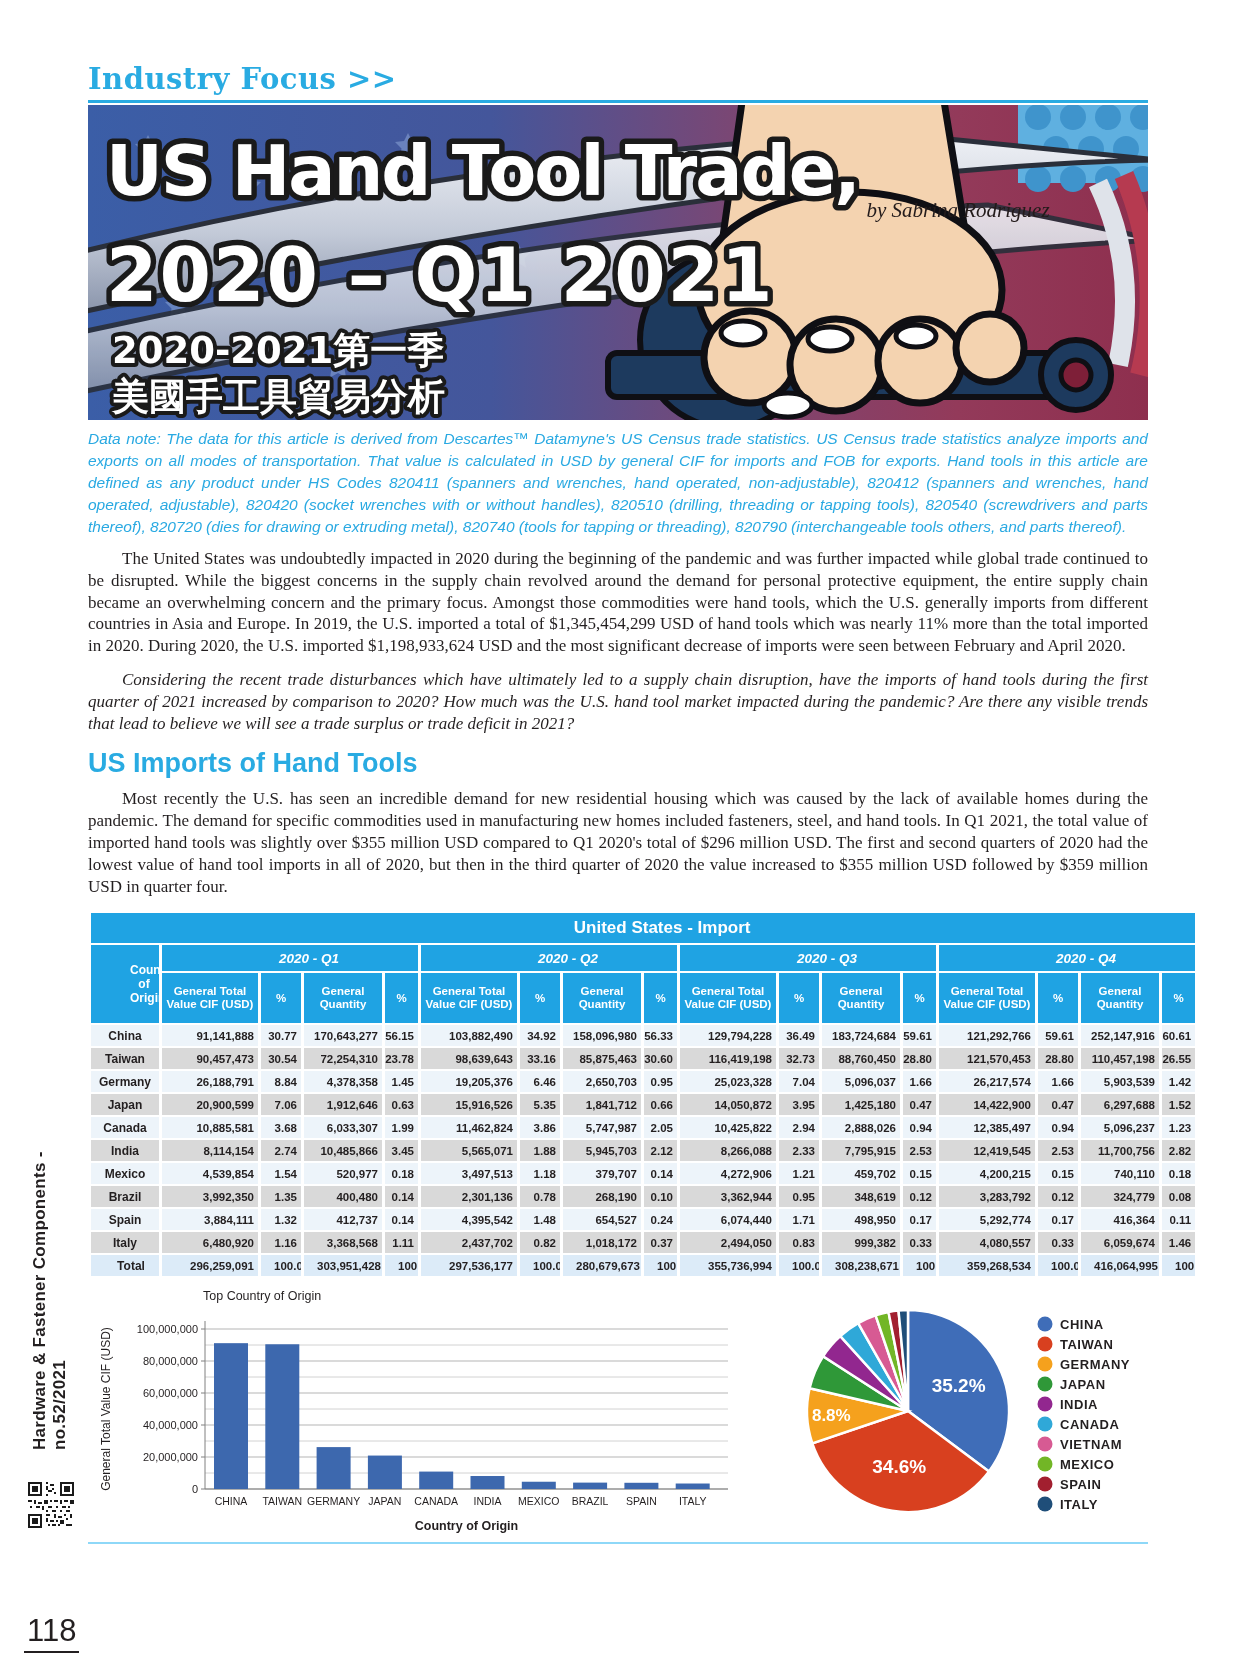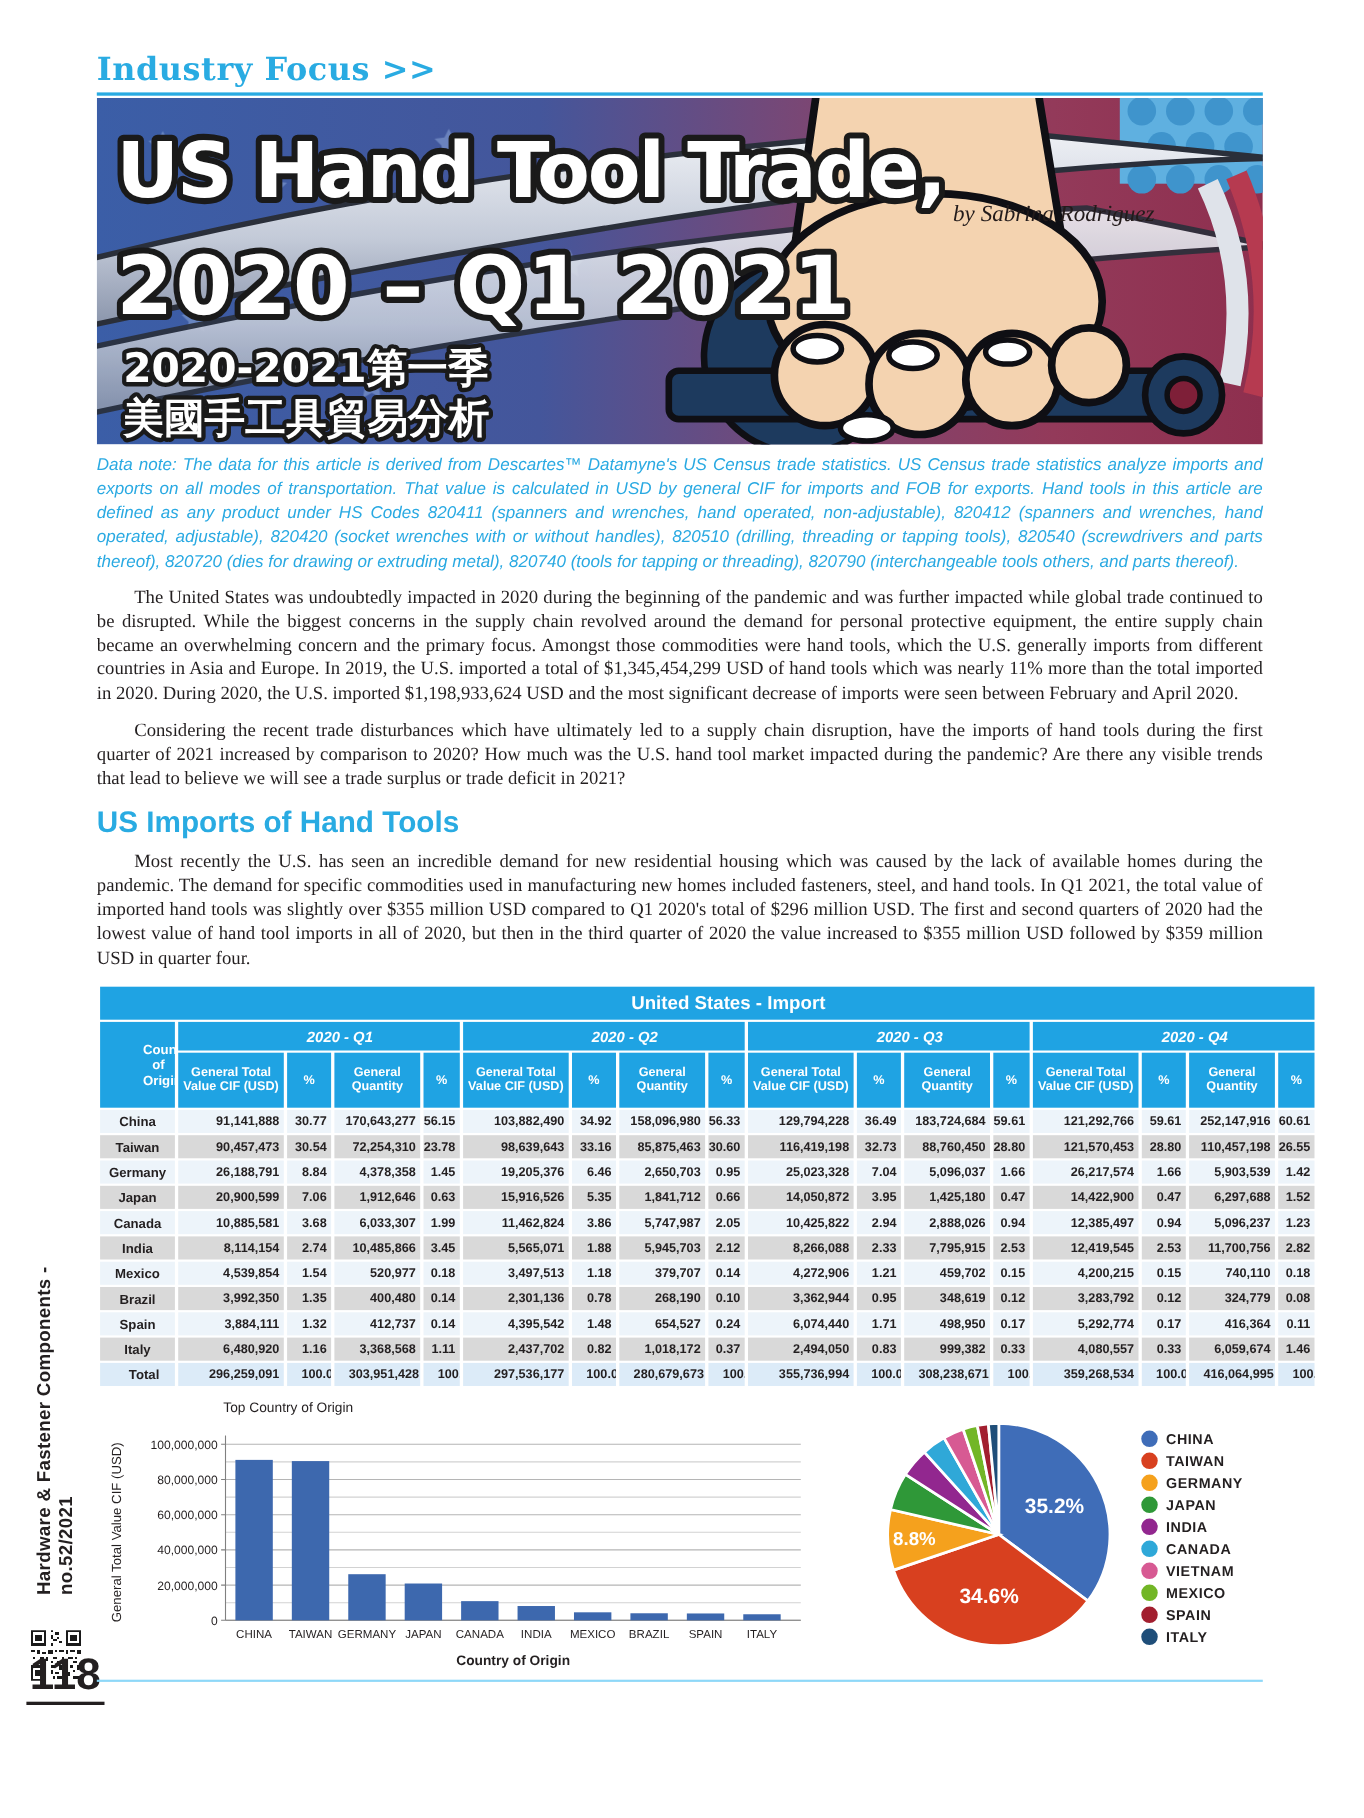--- a/index.html
+++ b/index.html
@@ -1,30 +1,30 @@
 <!DOCTYPE html>
 <html><head>
 <meta charset="utf-8">
 <style>
   html,body{margin:0;padding:0;background:#ffffff;}
   .page{position:relative;width:1240px;height:1653px;background:#fff;overflow:hidden;
         font-family:"Liberation Sans",sans-serif;color:#231f20;}
-  .content{position:absolute;left:88px;top:0;width:1060px;}
+  .content{position:absolute;left:88px;top:16px;width:1060px;}
 
   .industry{color:#29abe2;font-family:"DejaVu Serif",serif;font-weight:bold;
             font-size:29px;letter-spacing:.5px;margin:46px 0 0;line-height:34px;}
   .rule{border:none;border-top:3px solid #29abe2;margin:4px 0 0;}
 
   .banner{margin-top:2px;line-height:0;}
 
   .note{color:#29a9e2;font-style:italic;font-size:15.5px;line-height:22px;
         text-align:justify;margin:8px 0 0;}
   .para{font-family:"Liberation Serif",serif;font-size:17px;line-height:21.8px;
         text-align:justify;margin:10px 0 0;text-indent:34px;}
-  .para+.para{margin-top:12px;}
+  .para+.para{margin-top:12px;font-style:italic;}
   .section-h{color:#29abe2;font-size:27px;font-weight:bold;margin:14px 0 0;line-height:30px;}
 
   
   #import-table{margin-top:14px;}
   table.imp{width:100%;border-collapse:separate;border-spacing:3px 2px;table-layout:fixed;}
   table.imp td{font-weight:bold;overflow:hidden;white-space:nowrap;}
   .th{background:#1fa3e3;color:#fff;text-align:center;vertical-align:middle;padding-left:39px;}
   .tt{font-size:17px;height:28px;}
   .qh{font-size:13.5px;height:24px;font-style:italic;}
   .sh{font-size:11.5px;line-height:13px;padding:2px 1px;height:46px;white-space:normal !important;}
@@ -37,21 +37,21 @@
 
   .charts-row{display:flex;margin-top:6px;align-items:flex-end;}
   #bar-chart{width:660px;}
   #pie-chart{width:400px;}
   .bottom-rule{border:none;border-top:2px solid #8ed8f8;margin:2px 0 0;}
 
   .side-text{position:absolute;left:30px;top:1085px;height:365px;
              writing-mode:vertical-rl;transform:rotate(180deg);
              font-weight:bold;font-size:17px;letter-spacing:.3px;color:#231f20;}
   .qr{position:absolute;left:28px;top:1482px;line-height:0;}
-  .pagenum{position:absolute;left:24px;top:1500px;font-size:40px;font-weight:bold;
+  .pagenum{position:absolute;left:24px;top:1613px;font-size:31px;font-weight:normal;
            border-bottom:3px solid #231f20;padding:0 3px 2px;}
 </style>
 </head>
 <body>
 
 <div class="page">
 
   <div class="side-text">Hardware &amp; Fastener Components - no.52/2021</div>
   <div class="qr">
     <svg width="46" height="46" viewBox="0 0 23 23" shape-rendering="crispEdges">

